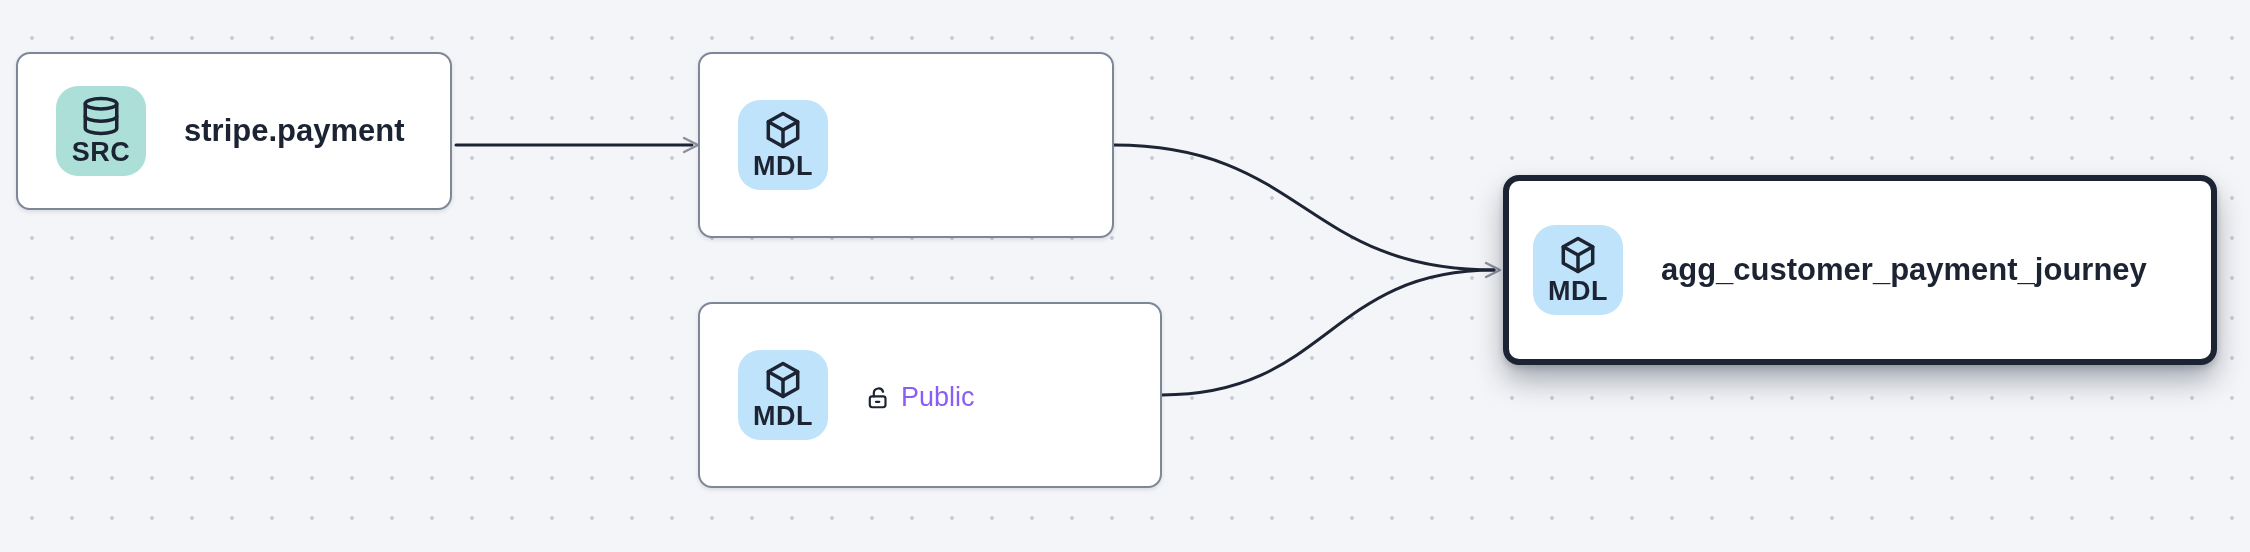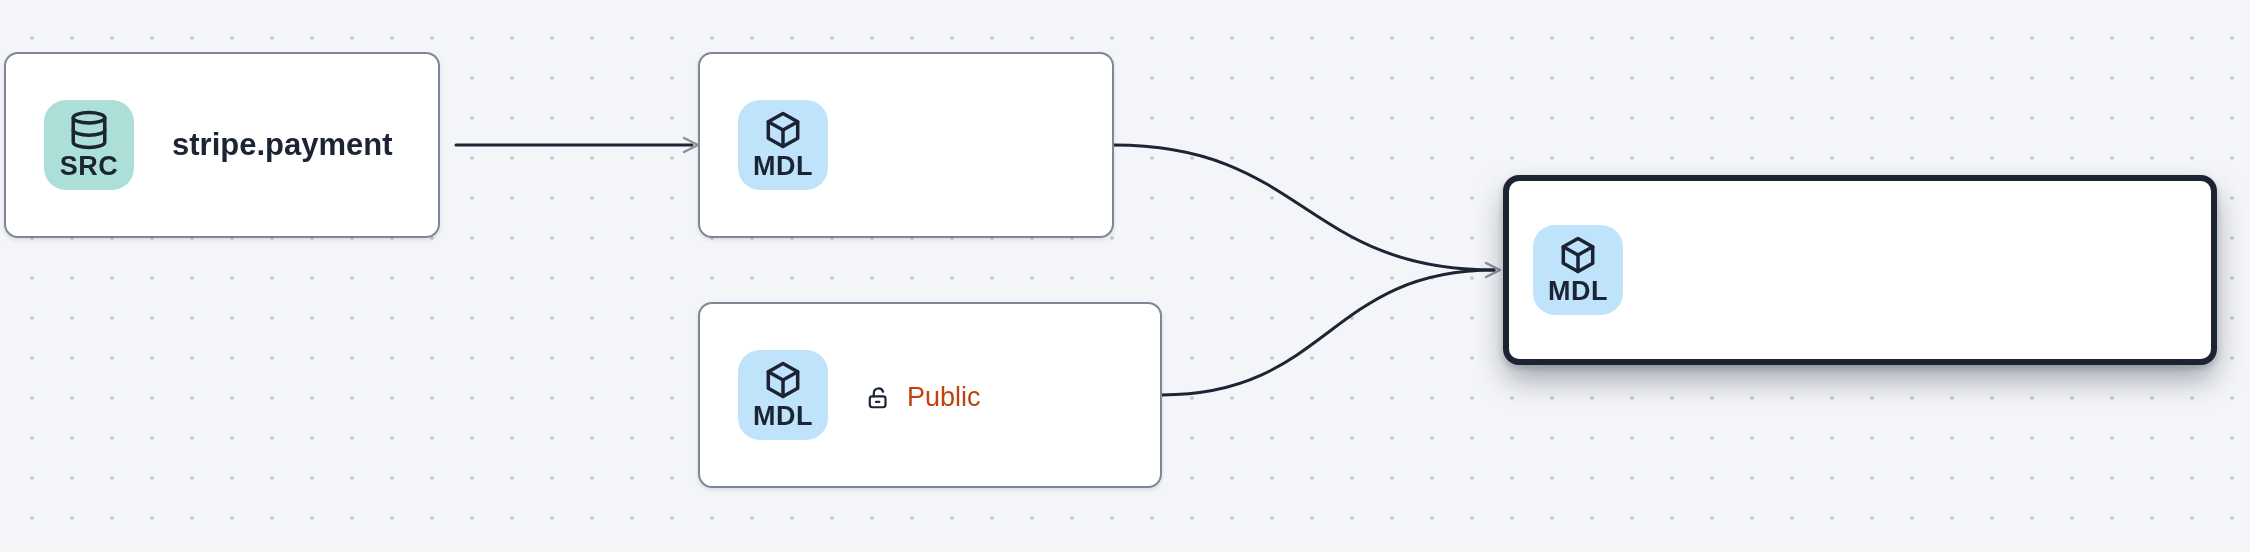--- a/index.html
+++ b/index.html
@@ -82,25 +82,25 @@
   .node-title {
     font-size: 31px;
     font-weight: 600;
     color: #1c2433;
     white-space: nowrap;
     line-height: 1.2;
   }
   .node-subtitle {
     display: flex;
     align-items: center;
-    gap: 15px;
+    gap: 9px;
     margin-top: 5px;
     font-size: 27px;
     font-weight: 500;
-    color: #c2410c;
+    color: #8b5cf6;
     line-height: 1.1;
   }
   .node-subtitle svg {
     width: 26px;
     height: 26px;
     stroke: #1c2433;
     fill: none;
     stroke-width: 2;
     stroke-linecap: round;
     stroke-linejoin: round;
@@ -115,21 +115,21 @@
     <defs>
       <marker id="arrowhead" viewBox="0 0 24 24" markerUnits="userSpaceOnUse" markerWidth="24" markerHeight="24" refX="12" refY="12" orient="auto">
         <path d="M4 5 L18 12 L4 19" fill="none" stroke="#8a909d" stroke-width="2.4" stroke-linecap="round" stroke-linejoin="round"></path>
       </marker>
     </defs>
     <path class="edge" d="M 456 145 L 692 145" marker-end="url(#arrowhead)"></path>
     <path class="edge" d="M 1114 145 C 1304 145 1304 270 1494 270" marker-end="url(#arrowhead)"></path>
     <path class="edge" d="M 1162 395 C 1328 395 1328 270 1494 270"></path>
   </svg>
 
-  <div class="node" style="left:4px; top:52px; width:436px; height:186px;">
+  <div class="node" style="left:16px; top:52px; width:436px; height:158px;">
     <div class="badge" style="background-color: rgb(171, 223, 216);">
       <svg viewBox="0 0 24 24">
         <ellipse cx="12" cy="5" rx="9" ry="3"></ellipse>
         <path d="M21 12c0 1.66-4 3-9 3s-9-1.34-9-3"></path>
         <path d="M3 5v14c0 1.66 4 3 9 3s9-1.34 9-3V5"></path>
       </svg>
       <span class="badge-label">SRC</span>
     </div>
     <div class="node-text">
       <span class="node-title">stripe.payment</span>
@@ -170,15 +170,18 @@
 
   <div class="node selected" style="left:1503px; top:175px; width:714px; height:190px;">
     <div class="badge" style="background-color: rgb(191, 227, 250);">
       <svg viewBox="0 0 24 24">
         <path d="M12 2.6 L20.4 7.3 V16.7 L12 21.4 L3.6 16.7 V7.3 Z"></path>
         <path d="M3.6 7.3 L12 12 L20.4 7.3"></path>
         <path d="M12 12 V21.4"></path>
       </svg>
       <span class="badge-label">MDL</span>
     </div>
+    <div class="node-text">
+      <span class="node-title">agg_customer_payment_journey</span>
+    </div>
   </div>
 
 </div>
 
 </body></html>

